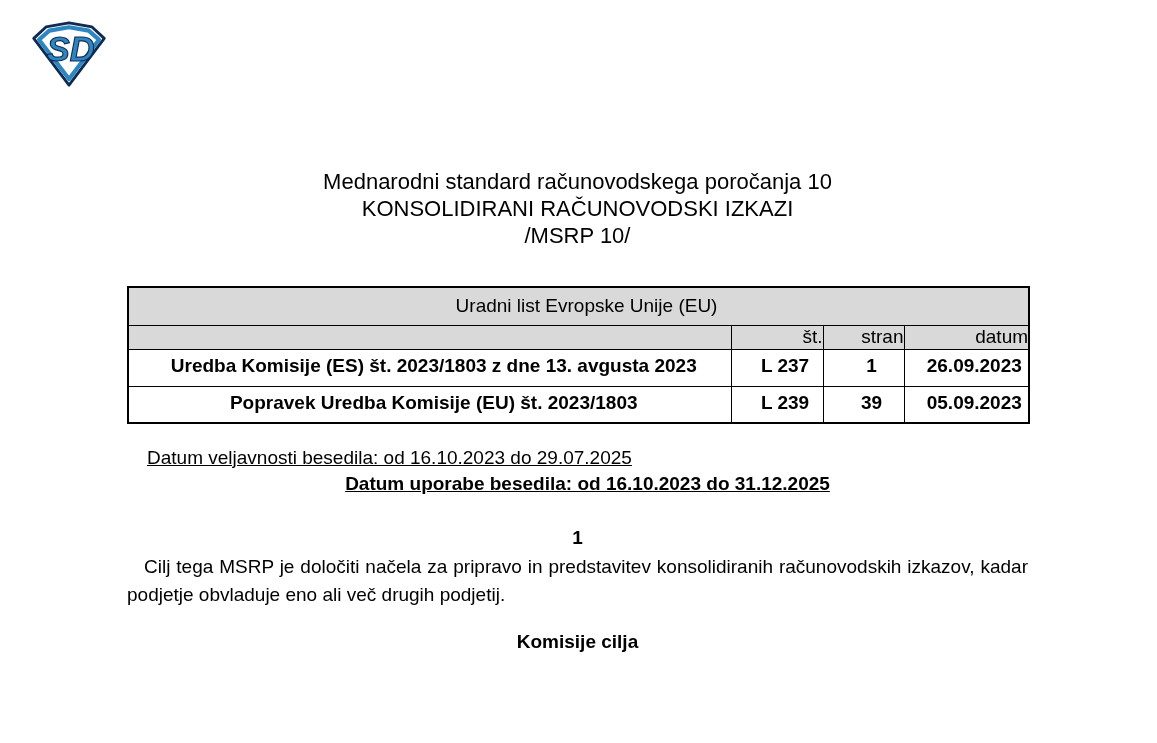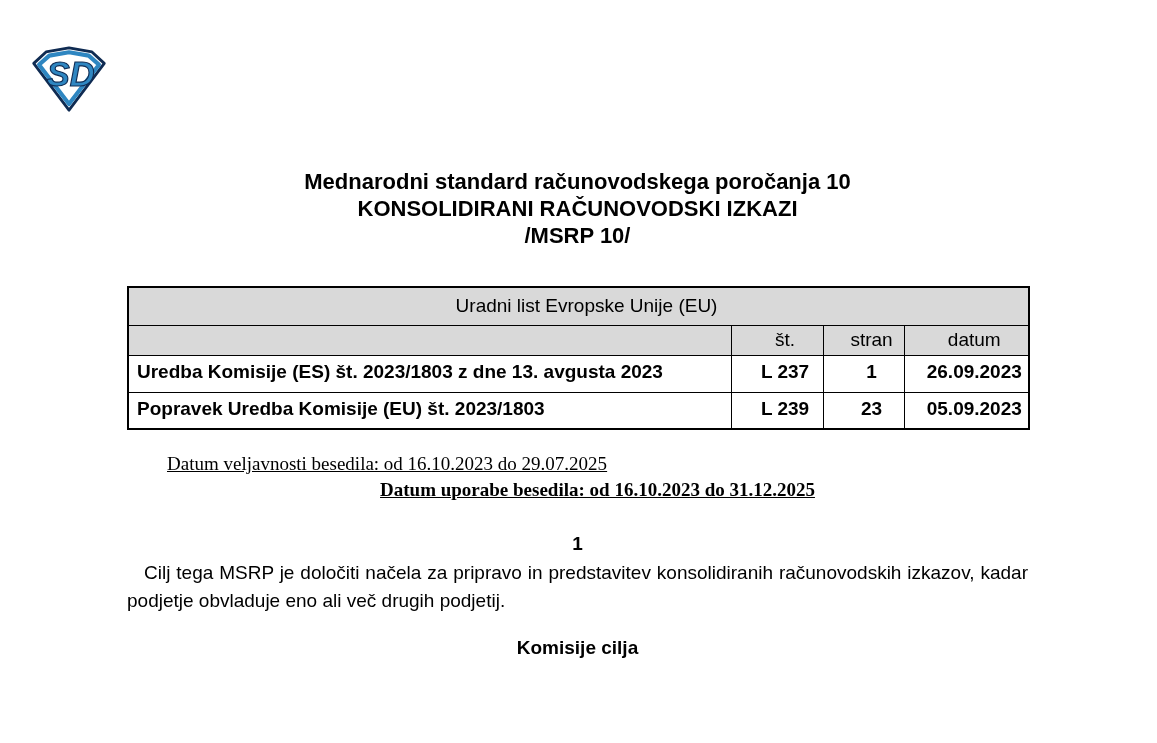--- a/index.html
+++ b/index.html
@@ -1,33 +1,33 @@
 <!DOCTYPE html>
 <html style="--header-bg: #D9D9D9;"><head>
 <meta charset="utf-8">
 <style>
   * { margin: 0; padding: 0; box-sizing: border-box; }
   html, body { width: 1157px; height: 743px; background: #ffffff; overflow: hidden; }
   body { font-family: "Liberation Sans", sans-serif; color: #000; position: relative; }
 
-  .logo-wrap { position: absolute; left: 28px; top: 45px; width: 82px; height: 68px; }
+  .logo-wrap { position: absolute; left: 28px; top: 20px; width: 82px; height: 68px; }
 
   .content { margin-left: 127px; width: 901px; }
 
-  .title-block { padding-top: 168px; text-align: center; font-weight: bold; font-size: 22px; line-height: 27px; }
+  .title-block { padding-top: 168px; text-align: center; font-weight: normal; font-size: 22px; line-height: 27px; }
 
   table.journal { margin-top: 37px; width: 901px; border-collapse: collapse; border: 2px solid #000; table-layout: fixed; }
   table.journal td { border: 1px solid #000; font-size: 19px; padding-left: 16px; }
   .caption-row td { background: var(--header-bg, #D9D9D9); height: 38px; text-align: center; vertical-align: middle; }
-  .header-row td { background: var(--header-bg, #D9D9D9); height: 30px; text-align: center; vertical-align: middle; }
+  .header-row td { background: var(--header-bg, #D9D9D9); height: 24px; text-align: right; vertical-align: middle; }
   .data-row td { height: 37px; font-weight: bold; vertical-align: top; padding-top: 5px; font-size: 18px; }
-  .data-row td.cell-title { text-align: left; padding-left: 8px; }
+  .data-row td.cell-title { text-align: center; padding-left: 8px; }
   .data-row td.cell-num { text-align: center; }
 
-  .validity { margin-top: 21px; margin-left: 40px; font-size: 19px; line-height: 26px; font-family: Liberation Serif, serif; }
+  .validity { margin-top: 21px; margin-left: 20px; font-size: 19px; line-height: 26px; }
   .validity .v-line { text-decoration: underline; }
   .validity .v-line.bold { font-weight: bold; text-align: center; }
 
   .centered { text-align: center; font-weight: bold; font-size: 19px; }
   .section-heading { margin-top: 54px; }
   .paragraph-number { margin-top: 30px; }
   .body-paragraph { margin-top: 4px; font-size: 19px; line-height: 28px; text-align: justify; text-indent: 17px; }
   .subsection-heading { margin-top: 22px; }
 </style>
 </head>
@@ -68,21 +68,21 @@
       </tr>
       <tr class="data-row">
         <td class="cell-title">Uredba Komisije (ES) št. 2023/1803 z dne 13. avgusta 2023</td>
         <td class="cell-num">L 237</td>
         <td class="cell-num">1</td>
         <td class="cell-num">26.09.2023</td>
       </tr>
       <tr class="data-row">
         <td class="cell-title">Popravek Uredba Komisije (EU) št. 2023/1803</td>
         <td class="cell-num">L 239</td>
-        <td class="cell-num">23</td>
+        <td class="cell-num">39</td>
         <td class="cell-num">05.09.2023</td>
       </tr>
     </tbody>
   </table>
 
   <div class="validity">
     <div class="v-line">Datum veljavnosti besedila: od 16.10.2023 do 29.07.2025</div>
     <div class="v-line bold">Datum uporabe besedila: od 16.10.2023 do 31.12.2025</div>
   </div>
 

